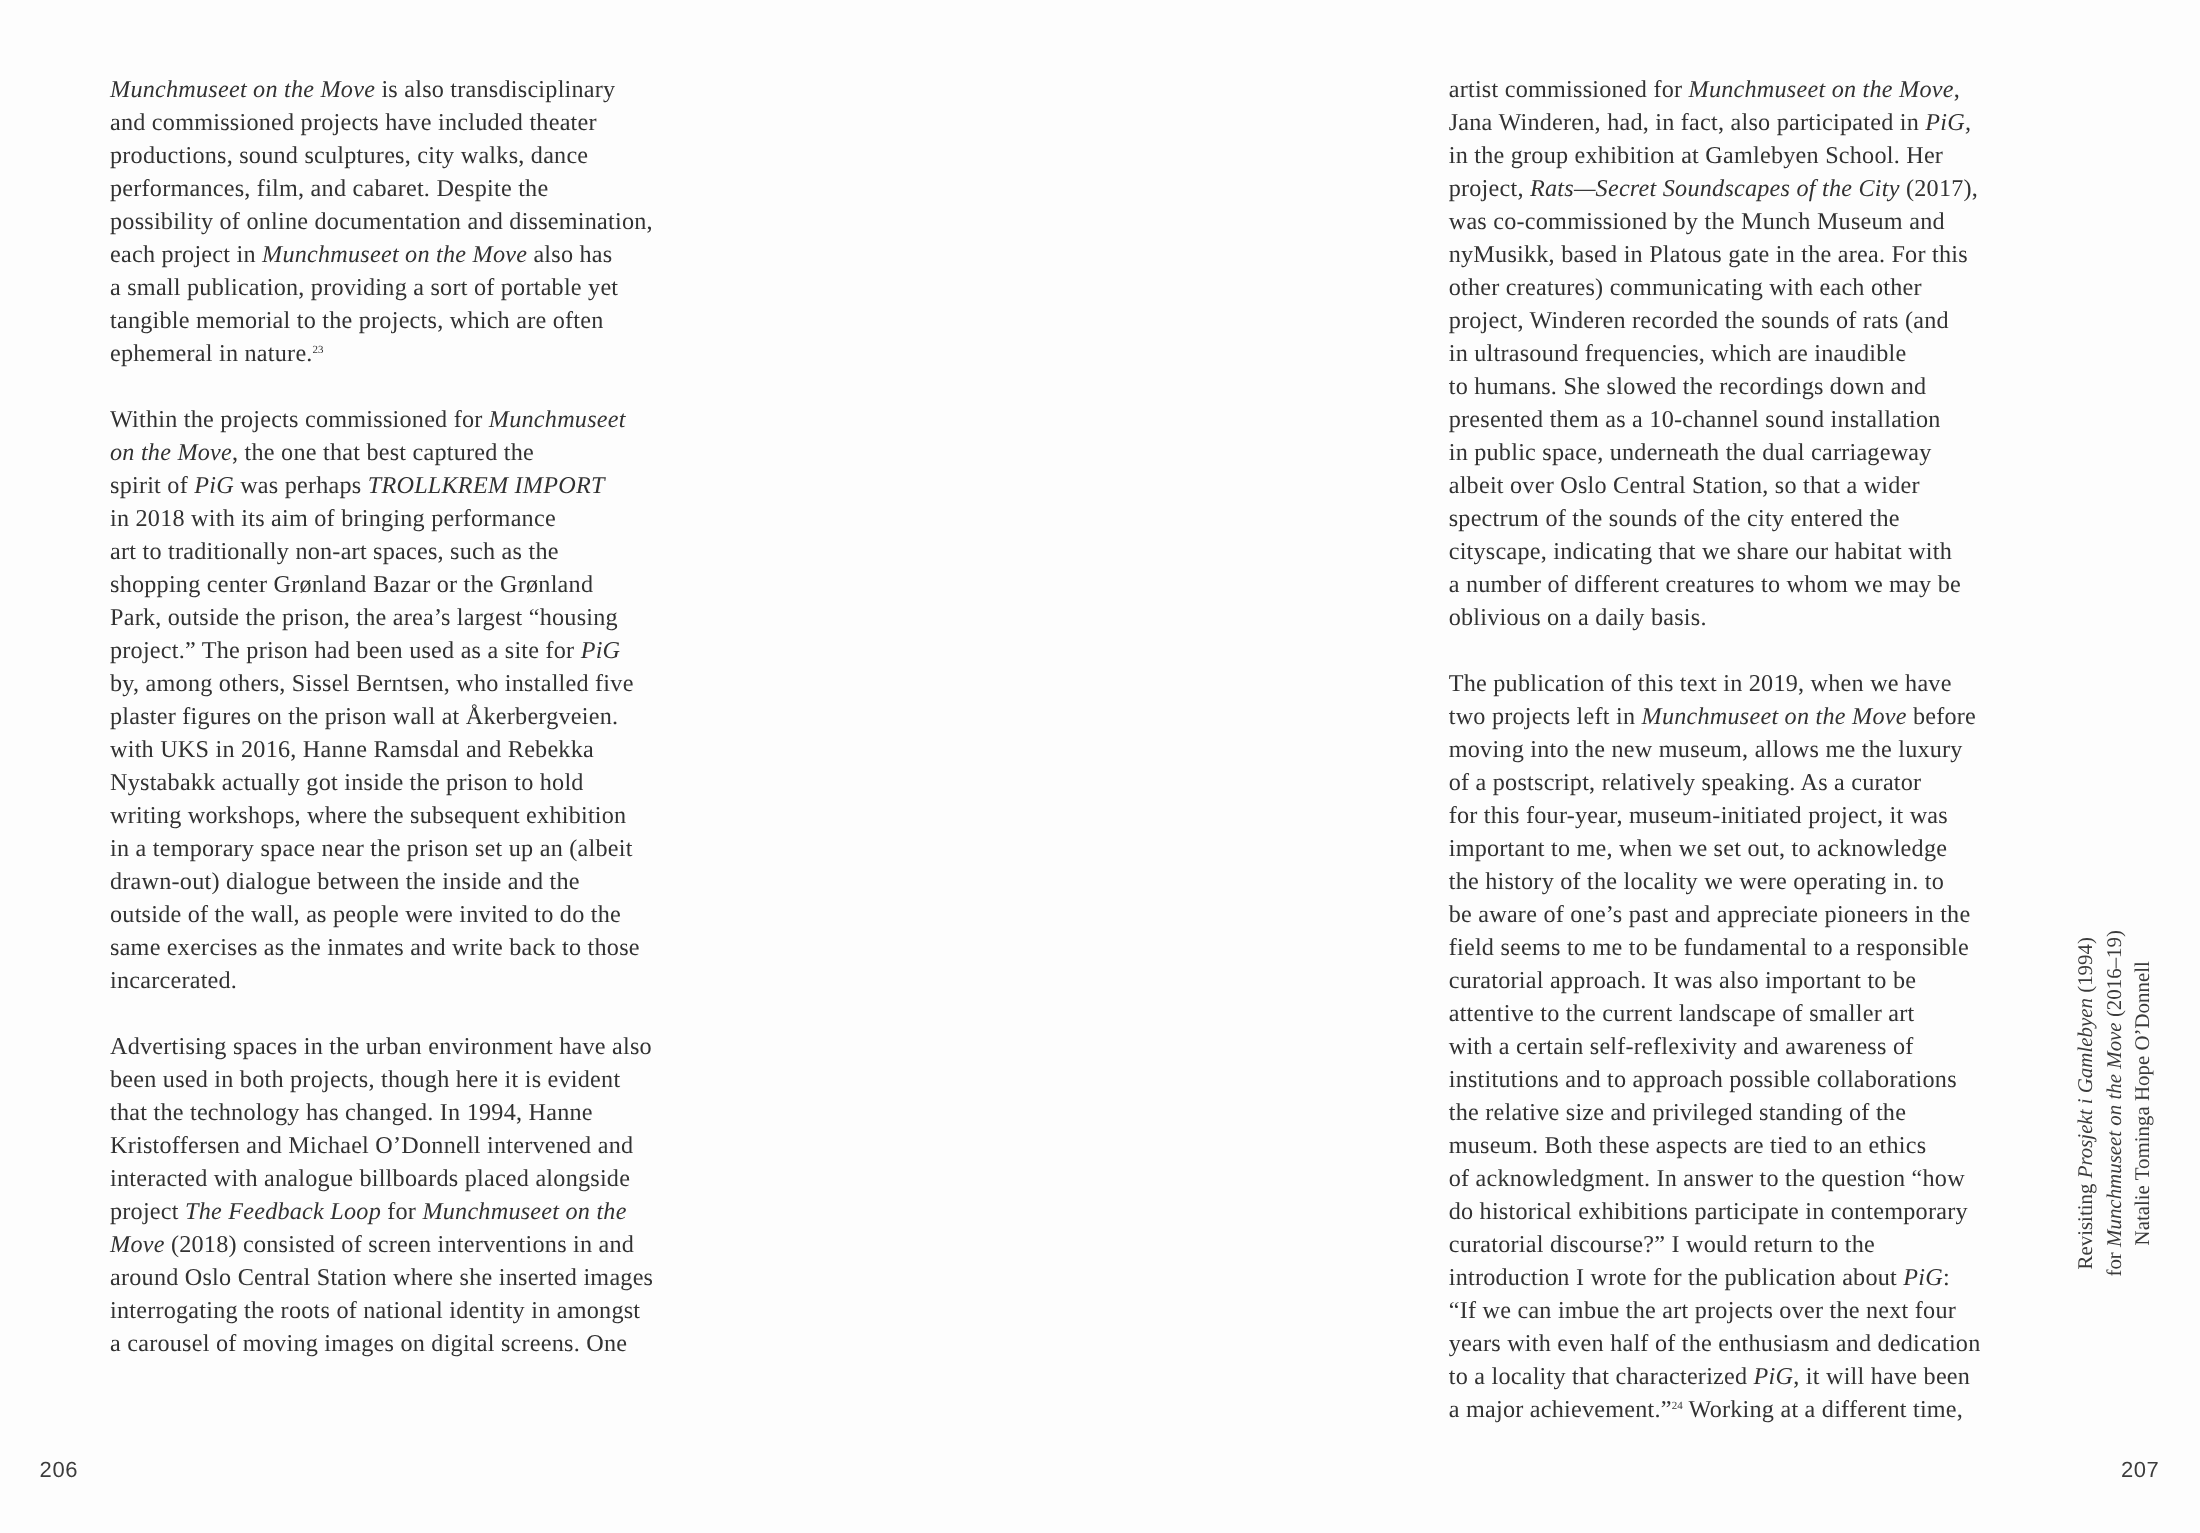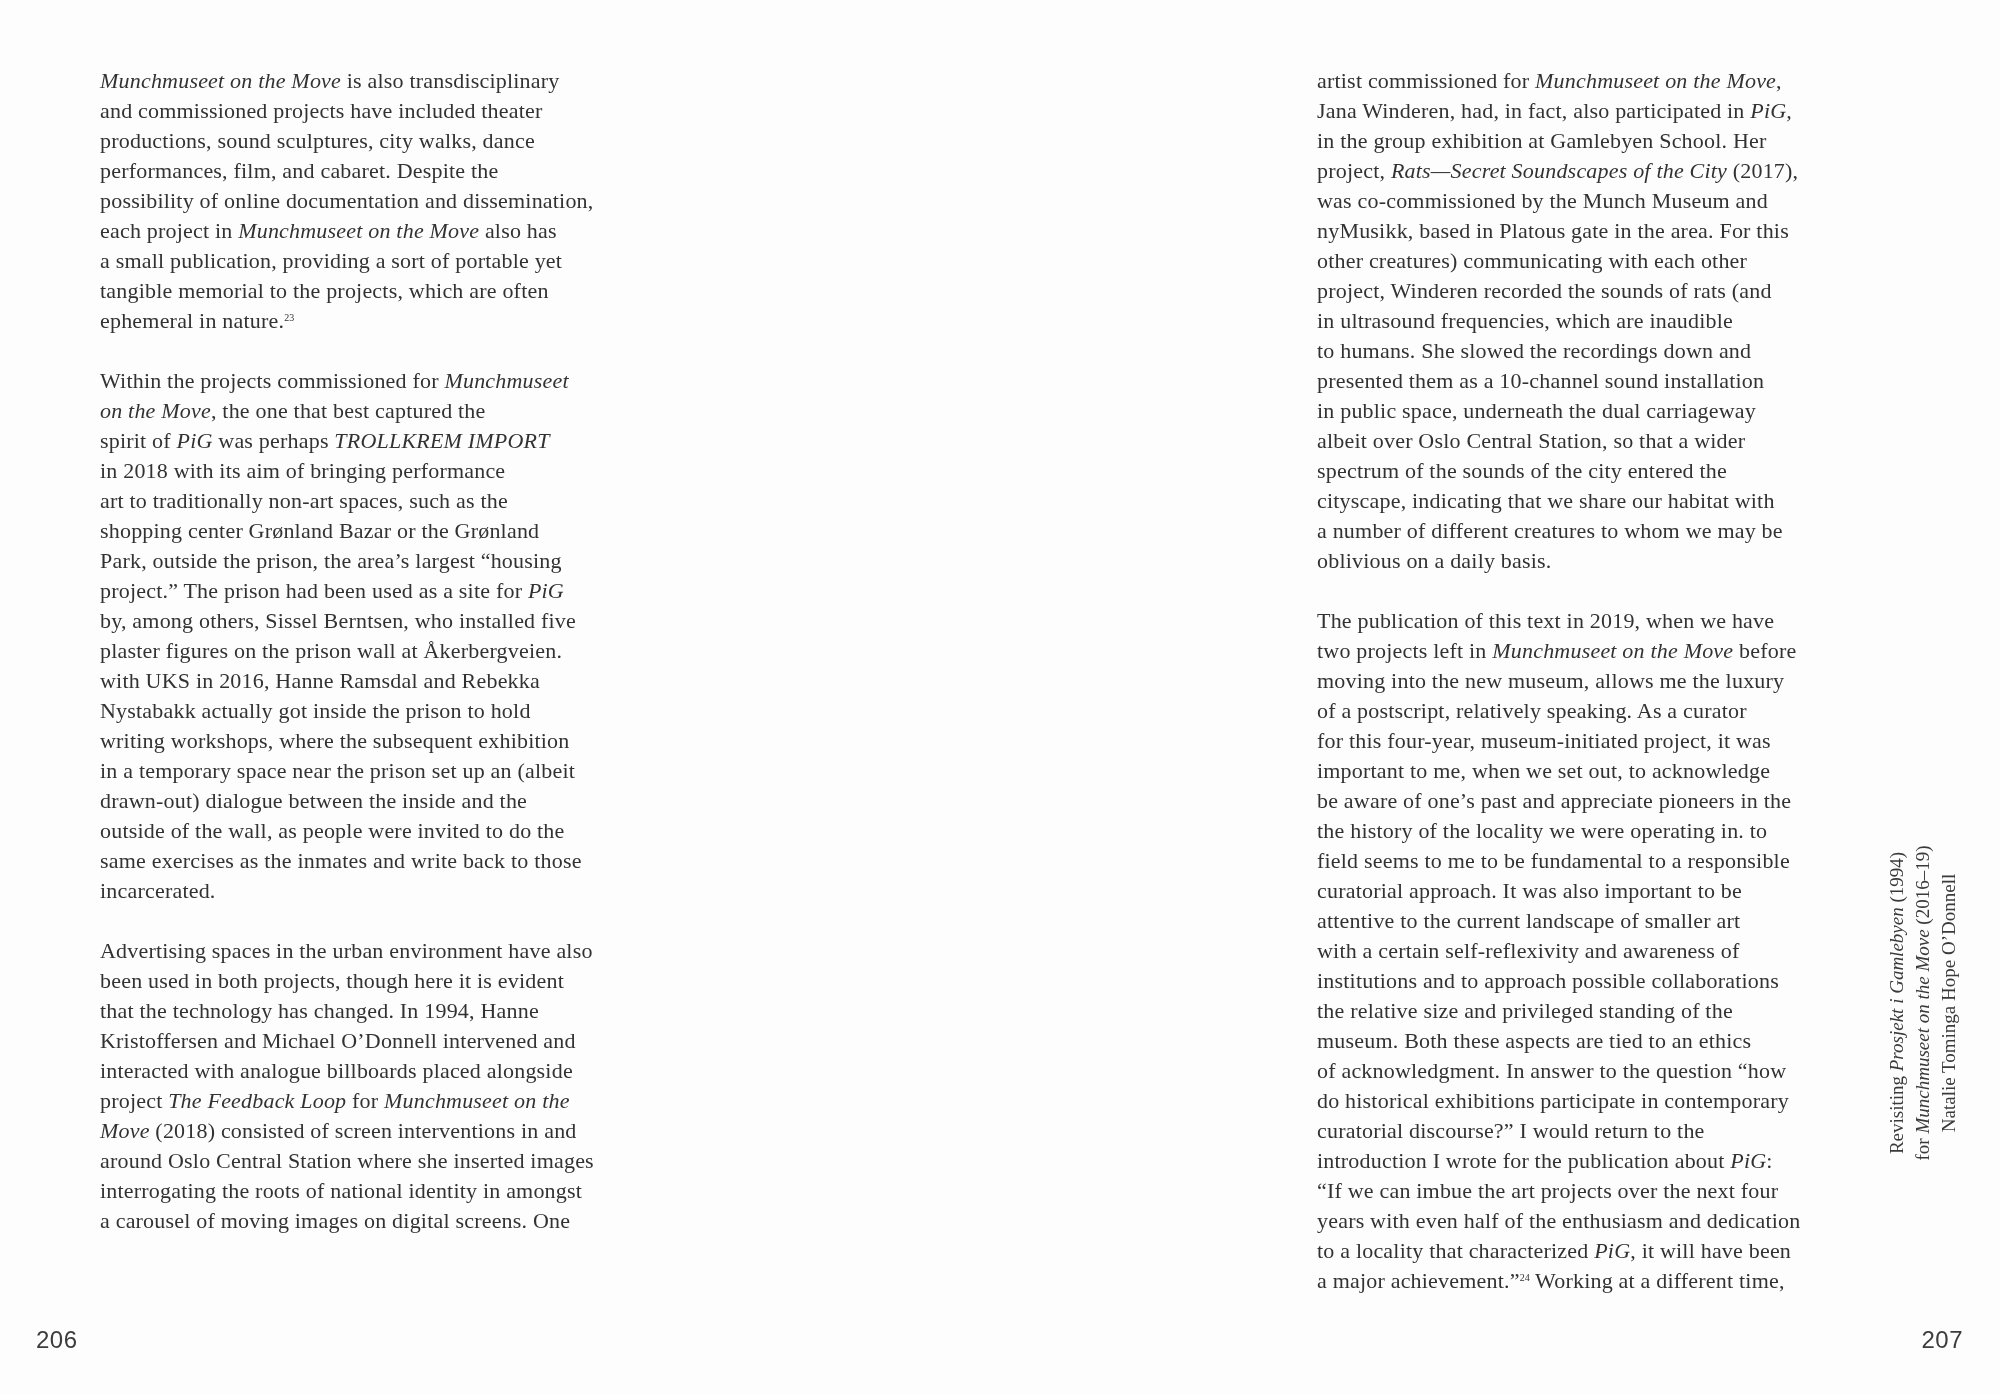--- a/index.html
+++ b/index.html
@@ -30,21 +30,21 @@
   .it { font-style: italic; }
   sup {
     font-size: 10px;
     line-height: 0;
     vertical-align: 7px;
     letter-spacing: 0;
   }
   .pagenum {
     position: absolute;
     font-family: "Liberation Sans", "DejaVu Sans", sans-serif;
-    font-size: 24px;
+    font-size: 20px;
     color: #3c3c3c;
     letter-spacing: 0.5px;
   }
   #pagenum-left  { left: 36px;  top: 1326px; }
   #pagenum-right { left: 1863px; top: 1326px; width: 100px; text-align: right; }
   #sidebar {
     position: absolute;
     left: 1884px;
     top: 1183px;
     width: 360px;
@@ -133,22 +133,22 @@
           <div class="tline"><span>a number of different creatures to whom we may be</span></div>
           <div class="tline"><span>oblivious on a daily basis.</span></div>
         </div>
         <div class="para">
           <div class="tline"><span>The publication of this text in 2019, when we have</span></div>
           <div class="tline"><span>two projects left in </span><span class="it">Munchmuseet on the Move</span><span> before</span></div>
           <div class="tline"><span>moving into the new museum, allows me the luxury</span></div>
           <div class="tline"><span>of a postscript, relatively speaking. As a curator</span></div>
           <div class="tline"><span>for this four-year, museum-initiated project, it was</span></div>
           <div class="tline"><span>important to me, when we set out, to acknowledge</span></div>
+          <div class="tline"><span>the history of the locality we were operating in. to</span></div>
           <div class="tline"><span>be aware of one’s past and appreciate pioneers in the</span></div>
-          <div class="tline"><span>the history of the locality we were operating in. to</span></div>
           <div class="tline"><span>field seems to me to be fundamental to a responsible</span></div>
           <div class="tline"><span>curatorial approach. It was also important to be</span></div>
           <div class="tline"><span>attentive to the current landscape of smaller art</span></div>
           <div class="tline"><span>with a certain self-reflexivity and awareness of</span></div>
           <div class="tline"><span>institutions and to approach possible collaborations</span></div>
           <div class="tline"><span>the relative size and privileged standing of the</span></div>
           <div class="tline"><span>museum. Both these aspects are tied to an ethics</span></div>
           <div class="tline"><span>of acknowledgment. In answer to the question “how</span></div>
           <div class="tline"><span>do historical exhibitions participate in contemporary</span></div>
           <div class="tline"><span>curatorial discourse?” I would return to the</span></div>

